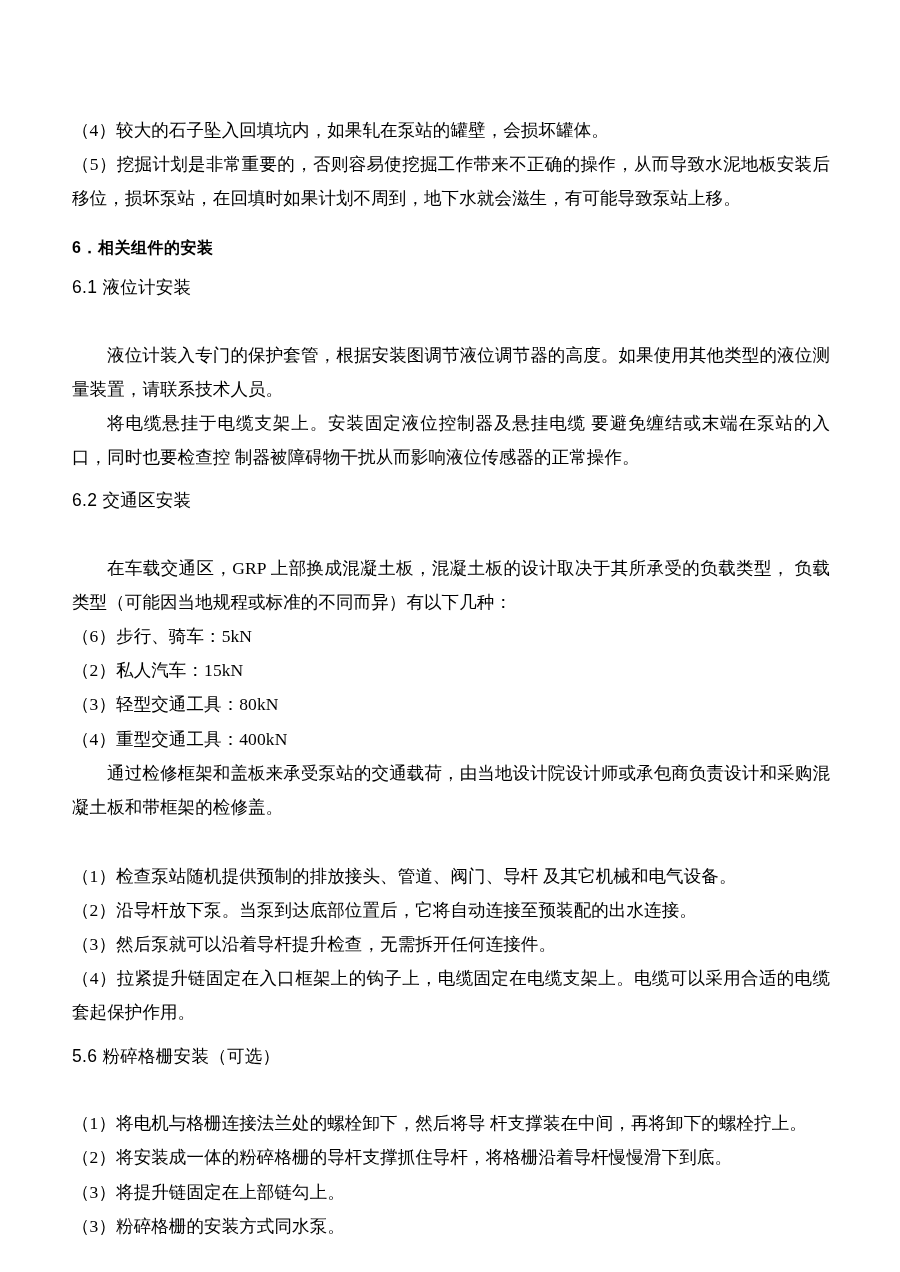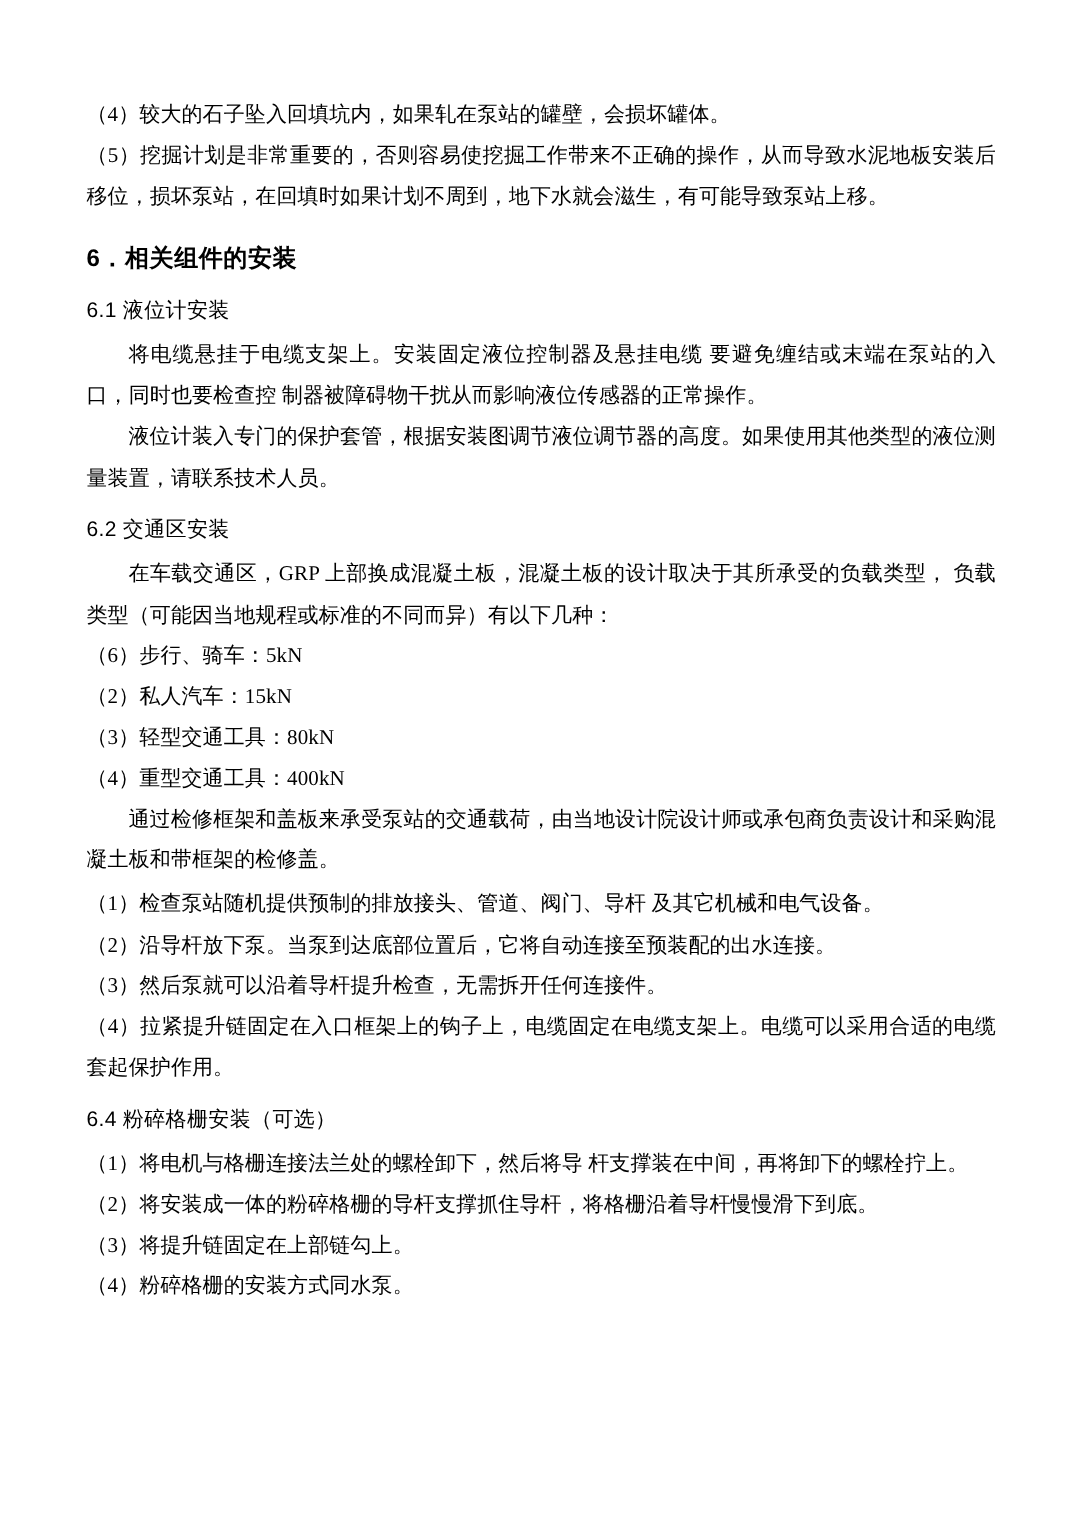--- a/index.html
+++ b/index.html
@@ -32,76 +32,77 @@
     text-justify: inter-ideograph;
   }
   .para {
     text-indent: 2em;
   }
   .listline {
     text-indent: 0;
   }
   h2.heading1 {
     font-family: "Liberation Sans", "DejaVu Sans", sans-serif;
-    font-size: 20px;
+    font-size: 16px;
     font-weight: bold;
     margin: 20px 0 10px 0;
     line-height: 1.6;
     letter-spacing: 0.5px;
   }
   h3.heading2 {
     font-family: "Liberation Sans", "DejaVu Sans", sans-serif;
     font-size: 17.5px;
     font-weight: normal;
     margin: 12px 0 4px 0;
     line-height: 1.7;
     letter-spacing: 0.3px;
   }
   .block {
     margin-bottom: 2px;
+    margin-top: 35px;
   }
 </style>
 </head>
 <body>
 
 <div class="page">
   <div class="doc-body">
 
     <div class="block">
       <p class="listline">（4）较大的石子坠入回填坑内，如果轧在泵站的罐壁，会损坏罐体。</p>
       <p class="listline">（5）挖掘计划是非常重要的，否则容易使挖掘工作带来不正确的操作，从而导致水泥地板安装后移位，损坏泵站，在回填时如果计划不周到，地下水就会滋生，有可能导致泵站上移。</p>
     </div>
 
     <h2 class="heading1">6．相关组件的安装</h2>
 
     <h3 class="heading2">6.1 液位计安装</h3>
     <div class="block">
+      <p class="para">液位计装入专门的保护套管，根据安装图调节液位调节器的高度。如果使用其他类型的液位测量装置，请联系技术人员。</p>
       <p class="para">将电缆悬挂于电缆支架上。安装固定液位控制器及悬挂电缆 要避免缠结或末端在泵站的入口，同时也要检查控 制器被障碍物干扰从而影响液位传感器的正常操作。</p>
-      <p class="para">液位计装入专门的保护套管，根据安装图调节液位调节器的高度。如果使用其他类型的液位测量装置，请联系技术人员。</p>
     </div>
 
     <h3 class="heading2">6.2 交通区安装</h3>
     <div class="block">
       <p class="para">在车载交通区，GRP 上部换成混凝土板，混凝土板的设计取决于其所承受的负载类型， 负载类型（可能因当地规程或标准的不同而异）有以下几种：</p>
       <p class="listline">（6）步行、骑车：5kN</p>
       <p class="listline">（2）私人汽车：15kN</p>
       <p class="listline">（3）轻型交通工具：80kN</p>
       <p class="listline">（4）重型交通工具：400kN</p>
       <p class="para">通过检修框架和盖板来承受泵站的交通载荷，由当地设计院设计师或承包商负责设计和采购混凝土板和带框架的检修盖。</p>
     </div>
 
     <div class="block">
       <p class="listline">（1）检查泵站随机提供预制的排放接头、管道、阀门、导杆 及其它机械和电气设备。</p>
       <p class="listline">（2）沿导杆放下泵。当泵到达底部位置后，它将自动连接至预装配的出水连接。</p>
       <p class="listline">（3）然后泵就可以沿着导杆提升检查，无需拆开任何连接件。</p>
       <p class="listline">（4）拉紧提升链固定在入口框架上的钩子上，电缆固定在电缆支架上。电缆可以采用合适的电缆套起保护作用。</p>
     </div>
 
-    <h3 class="heading2">6.4 粉碎格栅安装（可选）</h3>
+    <h3 class="heading2">5.6 粉碎格栅安装（可选）</h3>
     <div class="block">
       <p class="listline">（1）将电机与格栅连接法兰处的螺栓卸下，然后将导 杆支撑装在中间，再将卸下的螺栓拧上。</p>
       <p class="listline">（2）将安装成一体的粉碎格栅的导杆支撑抓住导杆，将格栅沿着导杆慢慢滑下到底。</p>
       <p class="listline">（3）将提升链固定在上部链勾上。</p>
-      <p class="listline">（4）粉碎格栅的安装方式同水泵。</p>
+      <p class="listline">（3）粉碎格栅的安装方式同水泵。</p>
     </div>
 
   </div>
 </div>
 
 </body></html>

